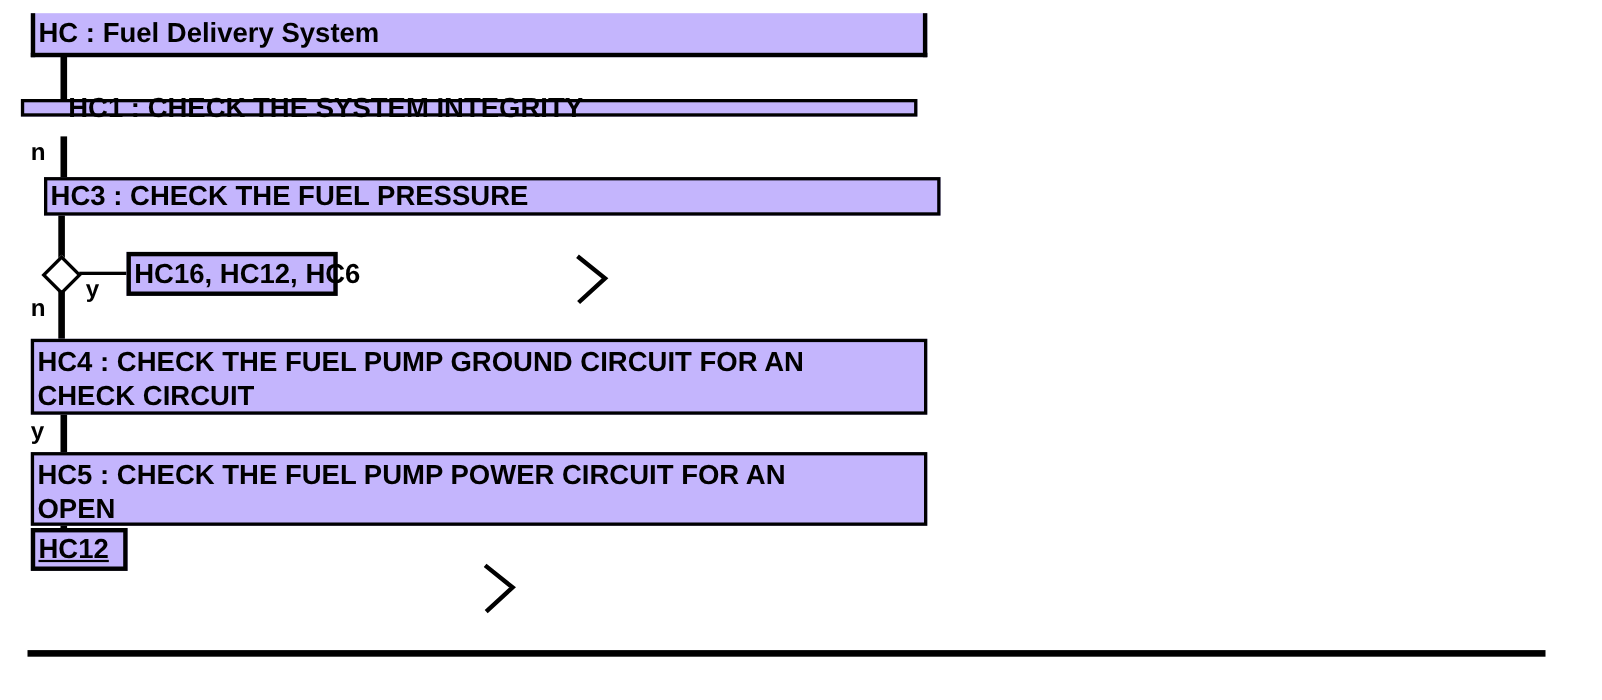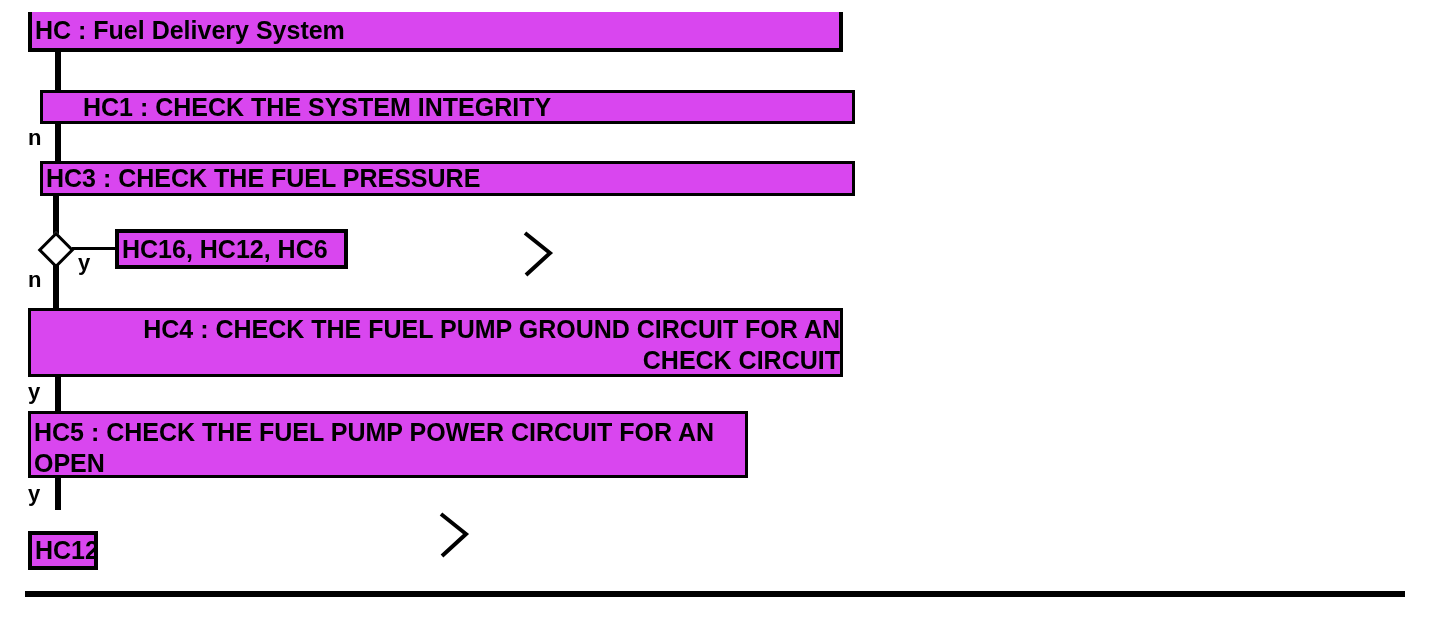--- a/index.html
+++ b/index.html
@@ -13,21 +13,21 @@
     height: 636px;
     background: #ffffff;
     font-family: "Liberation Sans", sans-serif;
     font-weight: bold;
     color: #000000;
     overflow: hidden;
   }
   .node {
     position: absolute;
     box-sizing: border-box;
-    background: #d946ef;
+    background: #c4b5fd;
     border: 3px solid #000000;
     font-size: 25px;
     line-height: 29px;
     display: flex;
     align-items: center;
     padding-left: 3px;
     white-space: nowrap;
   }
   .node.multiline {
     display: block;
@@ -69,65 +69,65 @@
 </style>
 </head>
 <body>
 
 <div class="canvas">
 
   <div class="node open-top" style="left:28px; top:12px; width:815px; height:40px;">HC : Fuel Delivery System</div>
 
   <div class="vline" style="left:55px; top:50px; width:6px; height:40px;"></div>
 
-  <div class="node" style="left:40px; top:90px; width:815px; height:34px;padding-left:40px;">HC1 : CHECK THE SYSTEM INTEGRITY</div>
+  <div class="node" style="left:19px; top:90px; width:815px; height:16px;padding-left:40px;">HC1 : CHECK THE SYSTEM INTEGRITY</div>
 
   <div class="branch-label" style="left:28px; top:127px;">n</div>
 
   <div class="vline" style="left:55px; top:124px; width:6px; height:37px;"></div>
 
   <div class="node" style="left:28px; top:161px; width:815px; height:35px;margin-left:12px;">HC3 : CHECK THE FUEL PRESSURE</div>
 
   <div class="vline" style="left:53px; top:196px; width:6px; height:40px;"></div>
 
   <div class="diamond" style="left:43px; top:237px;"></div>
 
   <div class="hline" style="left:72px; top:247px; width:43px; height:3px;"></div>
 
   <div class="branch-label" style="left:78px; top:252px;">y</div>
 
   <div class="branch-label" style="left:28px; top:269px;">n</div>
 
-  <div class="node thick" style="left:115px; top:229px; width:233px; height:40px;">HC16, HC12, HC6</div>
+  <div class="node thick" style="left:115px; top:229px; width:192px; height:40px;">HC16, HC12, HC6</div>
 
   <svg class="chevron" style="left:522px; top:230px;" width="32" height="48" viewBox="0 0 32 48">
     <polyline points="3,3 28,23 4,45" fill="none" stroke="#000000" stroke-width="4"></polyline>
   </svg>
 
   <div class="vline" style="left:53px; top:264px; width:6px; height:44px;"></div>
 
-  <div class="node multiline" style="left:28px; top:308px; width:815px; height:69px;text-align:right;">
+  <div class="node multiline" style="left:28px; top:308px; width:815px; height:69px;">
     <div>HC4 : CHECK THE FUEL PUMP GROUND CIRCUIT FOR AN</div>
     <div>CHECK CIRCUIT</div>
   </div>
 
   <div class="branch-label" style="left:28px; top:381px;">y</div>
 
   <div class="vline" style="left:55px; top:377px; width:6px; height:34px;"></div>
 
-  <div class="node multiline" style="left:28px; top:411px; width:720px; height:67px;">
+  <div class="node multiline" style="left:28px; top:411px; width:815px; height:67px;">
     <div>HC5 : CHECK THE FUEL PUMP POWER CIRCUIT FOR AN</div>
     <div>OPEN</div>
   </div>
 
   <div class="branch-label" style="left:28px; top:483px;">y</div>
 
   <div class="vline" style="left:55px; top:478px; width:6px; height:32px;"></div>
 
-  <div class="node thick" style="left:28px; top:531px; width:70px; height:39px;">HC12</div>
+  <div class="node thick" style="left:28px; top:480px; width:88px; height:39px;text-decoration:underline;">HC12</div>
 
   <svg class="chevron" style="left:438px; top:511px;" width="32" height="48" viewBox="0 0 32 48">
     <polyline points="3,3 28,23 4,45" fill="none" stroke="#000000" stroke-width="4"></polyline>
   </svg>
 
   <div class="rule" style="left:25px; top:591px; width:1380px; height:6px;"></div>
 
 </div>
 
 </body></html>

